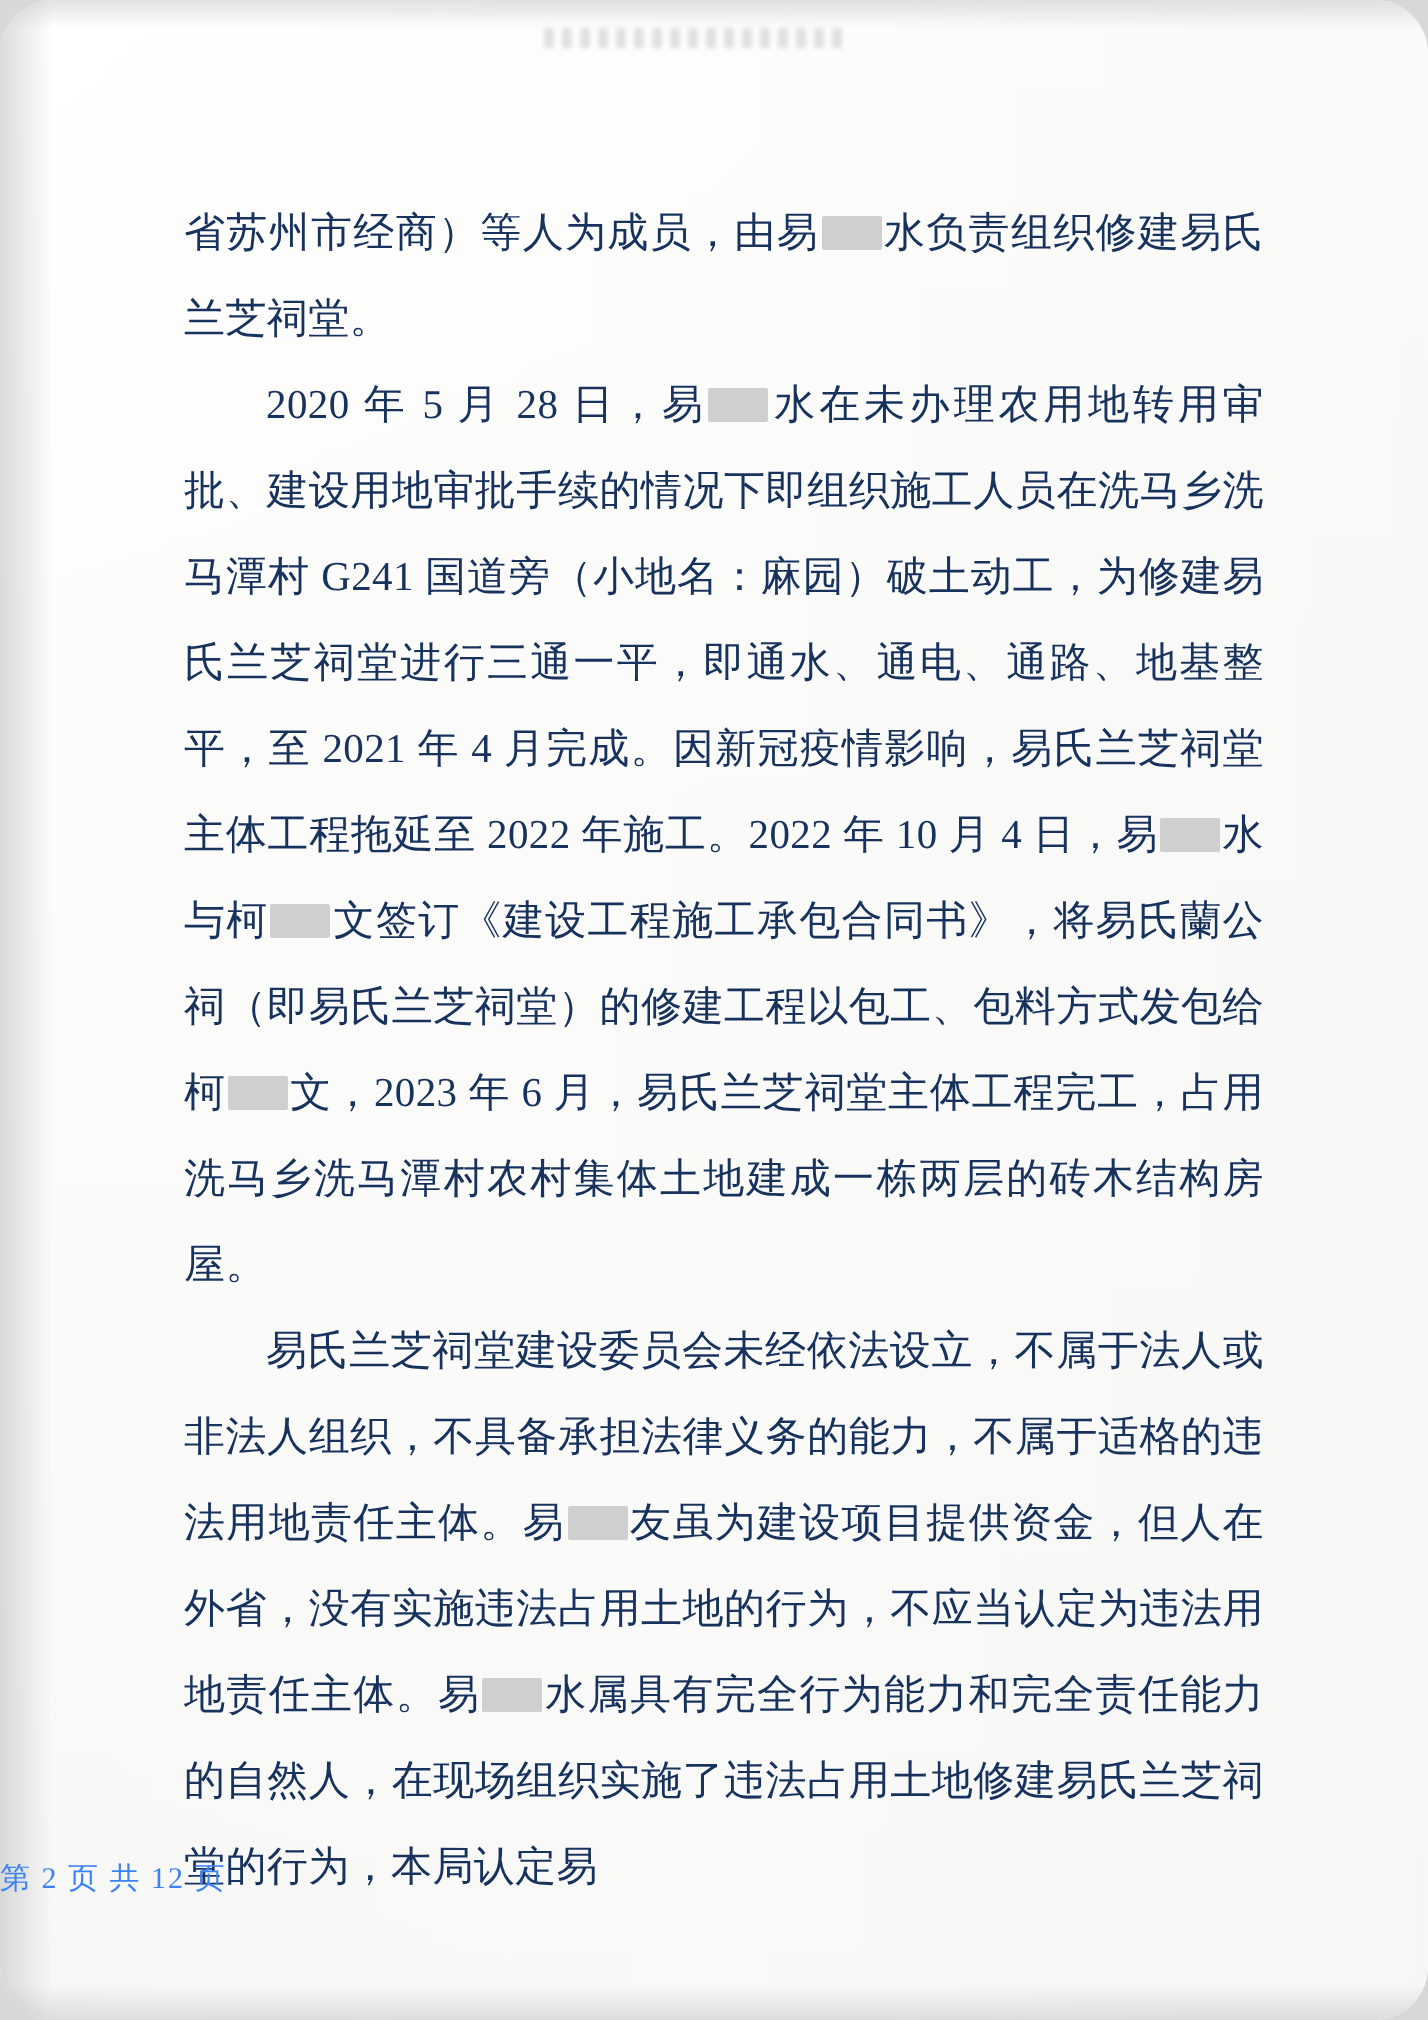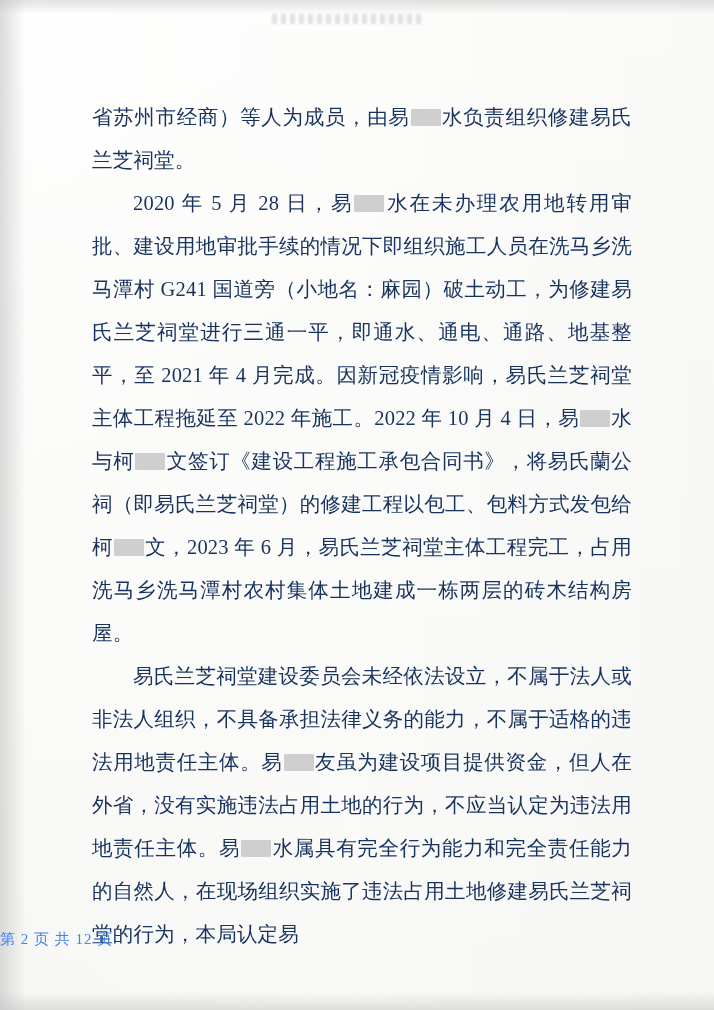--- a/index.html
+++ b/index.html
@@ -9,20 +9,21 @@
   }
   body {
     font-family: "Liberation Serif", serif;
   }
   .page {
     position: relative;
     width: 714px;
     height: 1010px;
     background: #fbfbfb;
     overflow: hidden;
+    border-radius: 27px;
   }
   
   .paper-tint {
     position: absolute;
     inset: 0;
     background:
       linear-gradient(90deg, rgba(255,255,255,0.0) 0%, rgba(250,250,248,0.5) 50%, rgba(245,245,243,0.6) 100%),
       linear-gradient(180deg, #ffffff 0%, #fcfcfb 30%, #fafaf8 70%, #f7f7f5 100%);
     pointer-events: none;
   }

